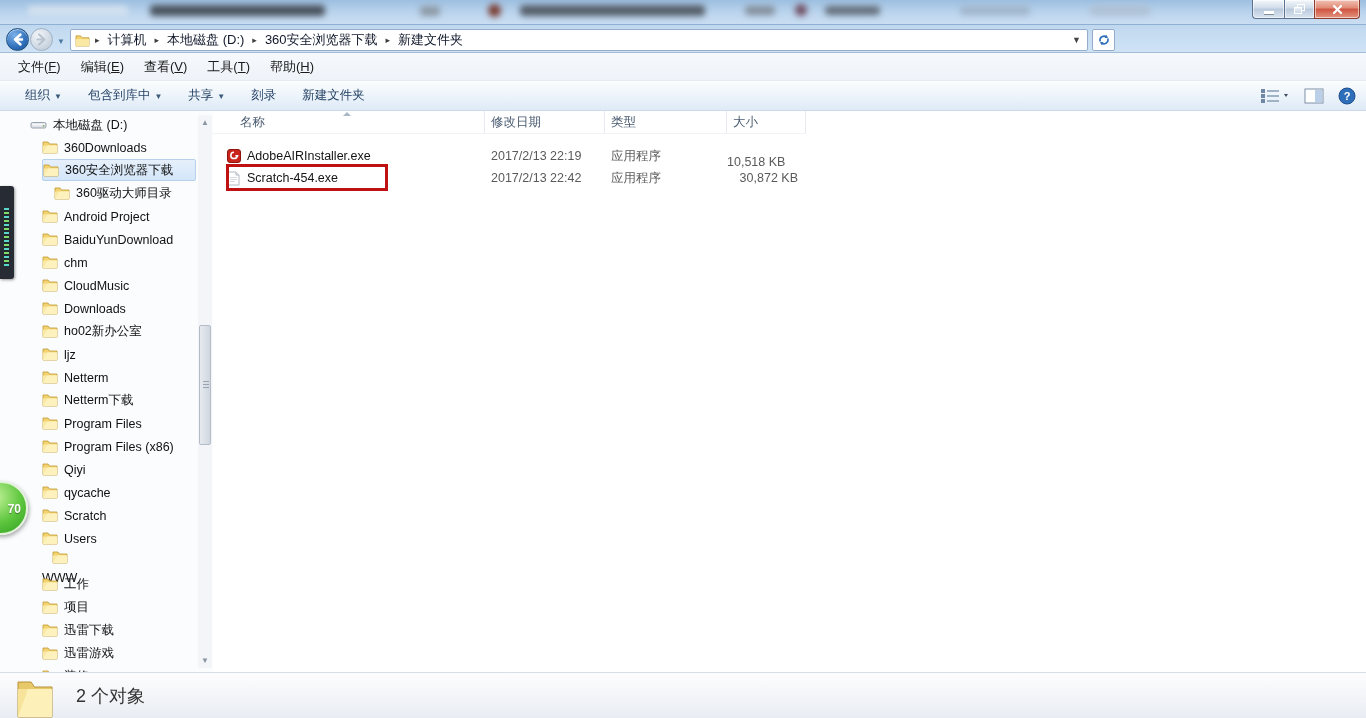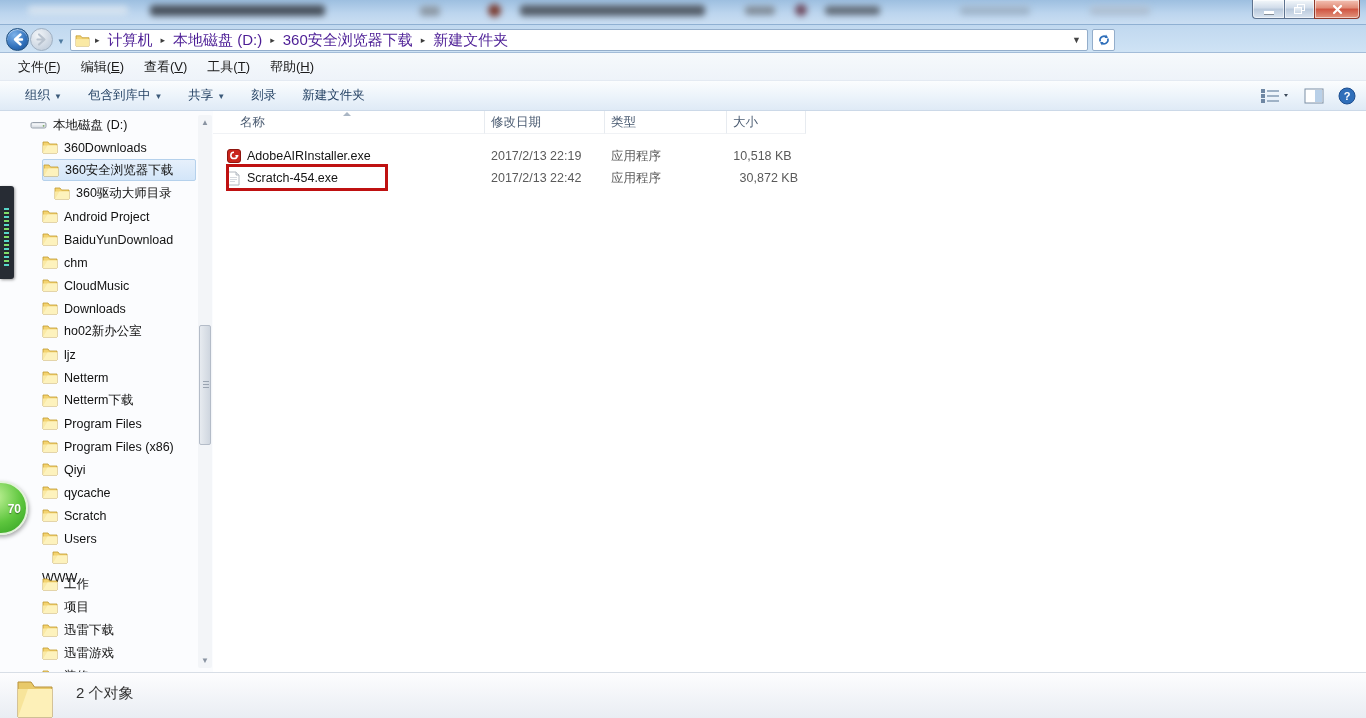--- a/index.html
+++ b/index.html
@@ -29,21 +29,21 @@
   .addressrow { position:absolute; left:0; top:24px; width:1366px; height:29px;
     background:linear-gradient(#c0d8ef,#cfe3f5); border-top:1px solid #8fb0d2; border-bottom:1px solid #a3bcd8; }
   .navbtn { position:absolute; top:3px; width:23px; height:23px; border-radius:50%; }
   .navbtn.back { left:6px; background:radial-gradient(circle at 35% 30%,#7db2ea,#2f6fba 60%,#1d4e8f);
     border:1px solid #20507f; box-shadow:inset 0 1px 1px rgba(255,255,255,.6); }
   .navbtn.fwd { left:30px; background:radial-gradient(circle at 35% 30%,#f2f5f8,#ccd6e2 65%,#b9c6d4);
     border:1px solid #9fb0c2; }
   .navcaret { position:absolute; left:57px; top:12px; font-size:8px; color:#4d7aa0; }
   .addrfield { position:absolute; left:70px; top:4px; width:1018px; height:22px; background:#fff;
     border:1px solid #94aecb; border-radius:2px; display:flex; align-items:center; padding:0 4px; }
-  .crumb { font-size:15px; color:#4c1d95; padding:0 5px; white-space:nowrap; }
+  .crumb { font-size:13px; color:#0f172a; padding:0 5px; white-space:nowrap; }
   .crumb-sep { font-size:9px; color:#3c3c3c; padding:0 3px; }
   .addr-caret { margin-left:auto; font-size:9px; color:#444; padding-right:2px; }
   .refreshbtn { position:absolute; left:1092px; top:4px; width:23px; height:22px; background:#fff;
     border:1px solid #94aecb; border-radius:2px; display:flex; align-items:center; justify-content:center; }
   .searchbox { position:absolute; left:1121px; top:4px; width:237px; height:22px; background:#fff;
     border:1px solid #94aecb; border-radius:2px; display:flex; align-items:center; padding:0 6px; }
   .searchph { font-size:12px; font-style:italic; color:#8d9299; flex:1; }
 
   
   .menubar { position:absolute; left:0; top:53px; width:1366px; height:28px;
@@ -81,21 +81,21 @@
     border-right:4px solid transparent; border-bottom:4px solid #aab6c4; }
   .frow { position:absolute; left:0; width:100%; height:22px; font-size:12.5px; }
   .fcell { position:absolute; top:0; height:22px; display:flex; align-items:center; }
   .fname { color:#141414; }
   .fmeta { color:#5a5a5a; }
   .annot { position:absolute; border:3px solid #bf1111; z-index:20; }
 
   
   .detailspane { position:absolute; left:0; top:672px; width:1366px; height:46px;
     background:linear-gradient(#fdfdfe,#e9edf3); border-top:1px solid #d8dee6; z-index:10; }
-  .dp-text { position:absolute; left:76px; top:11px; font-size:15px; color:#333; }
+  .dp-text { position:absolute; left:76px; top:11px; font-size:18px; color:#333; }
 
   
   .dockbar { position:absolute; left:0; top:186px; width:14px; height:93px; background:#272c34;
     border-radius:0 3px 3px 0; z-index:25; box-shadow:1px 1px 3px rgba(0,0,0,.4); overflow:hidden; }
   .dockbar .stripes { position:absolute; left:4px; top:22px; width:5px; height:58px;
     background:repeating-linear-gradient(#58d6c9 0 2px,#23282f 2px 4px,#7fdc6a 4px 6px,#23282f 6px 8px); }
   .speedball { position:absolute; left:-26px; top:481px; width:54px; height:54px; border-radius:50%;
     background:radial-gradient(circle at 38% 28%,#c2f299,#5ec63e 55%,#2f9e20);
     border:2px solid #e3f2da; box-shadow:1px 2px 4px rgba(0,0,0,.35); z-index:26; }
   .speedball .num { position:absolute; right:5px; top:19px; color:#fff; font-size:12px; font-weight:bold;
@@ -501,21 +501,21 @@
                 <rect x="8.4" y="6" width="3" height="1.5" fill="#fff"></rect>
               </svg>
             </span>
           </div>
           <div class="fcell fmeta" style="left: 272px; width: 120px; padding-left: 6px;">
             <span>2017/2/13 22:19</span>
           </div>
           <div class="fcell fmeta" style="left: 392px; width: 122px; padding-left: 6px;">
             <span>应用程序</span>
           </div>
-          <div class="fcell fmeta" style="left: 514px; width: 79px; justify-content: center; padding-right: 8px;">
+          <div class="fcell fmeta" style="left: 514px; width: 79px; justify-content: flex-start; padding-right: 8px; margin-top: 6px;">
             <span>10,518 KB</span>
           </div>
         </div>
         <div class="frow" style="top: 56px;">
           <div class="fcell fname" style="left: 0px; width: 272px; padding-left: 34px;">
             <span>Scratch-454.exe</span>
             <span class="iconbox" style="position: absolute; left: 14px;">
               <svg width="13" height="15" viewBox="0 0 13 15">
                 <path d="M1.5 1 H9 L12 4 V14 H1.5 z" fill="#fff" stroke="#b2b8c0"></path>
                 <path d="M9 1 L9 4 H12" fill="#e7eaee" stroke="#b2b8c0"></path>

